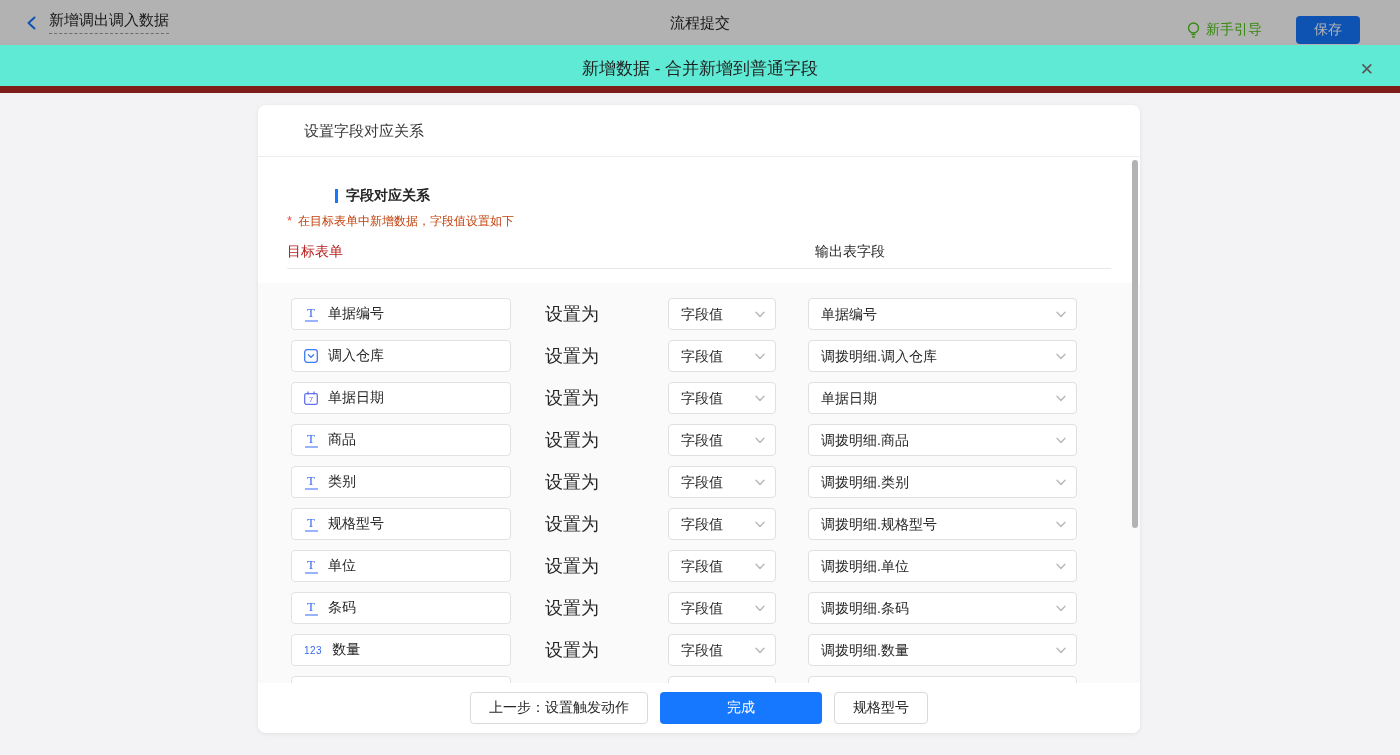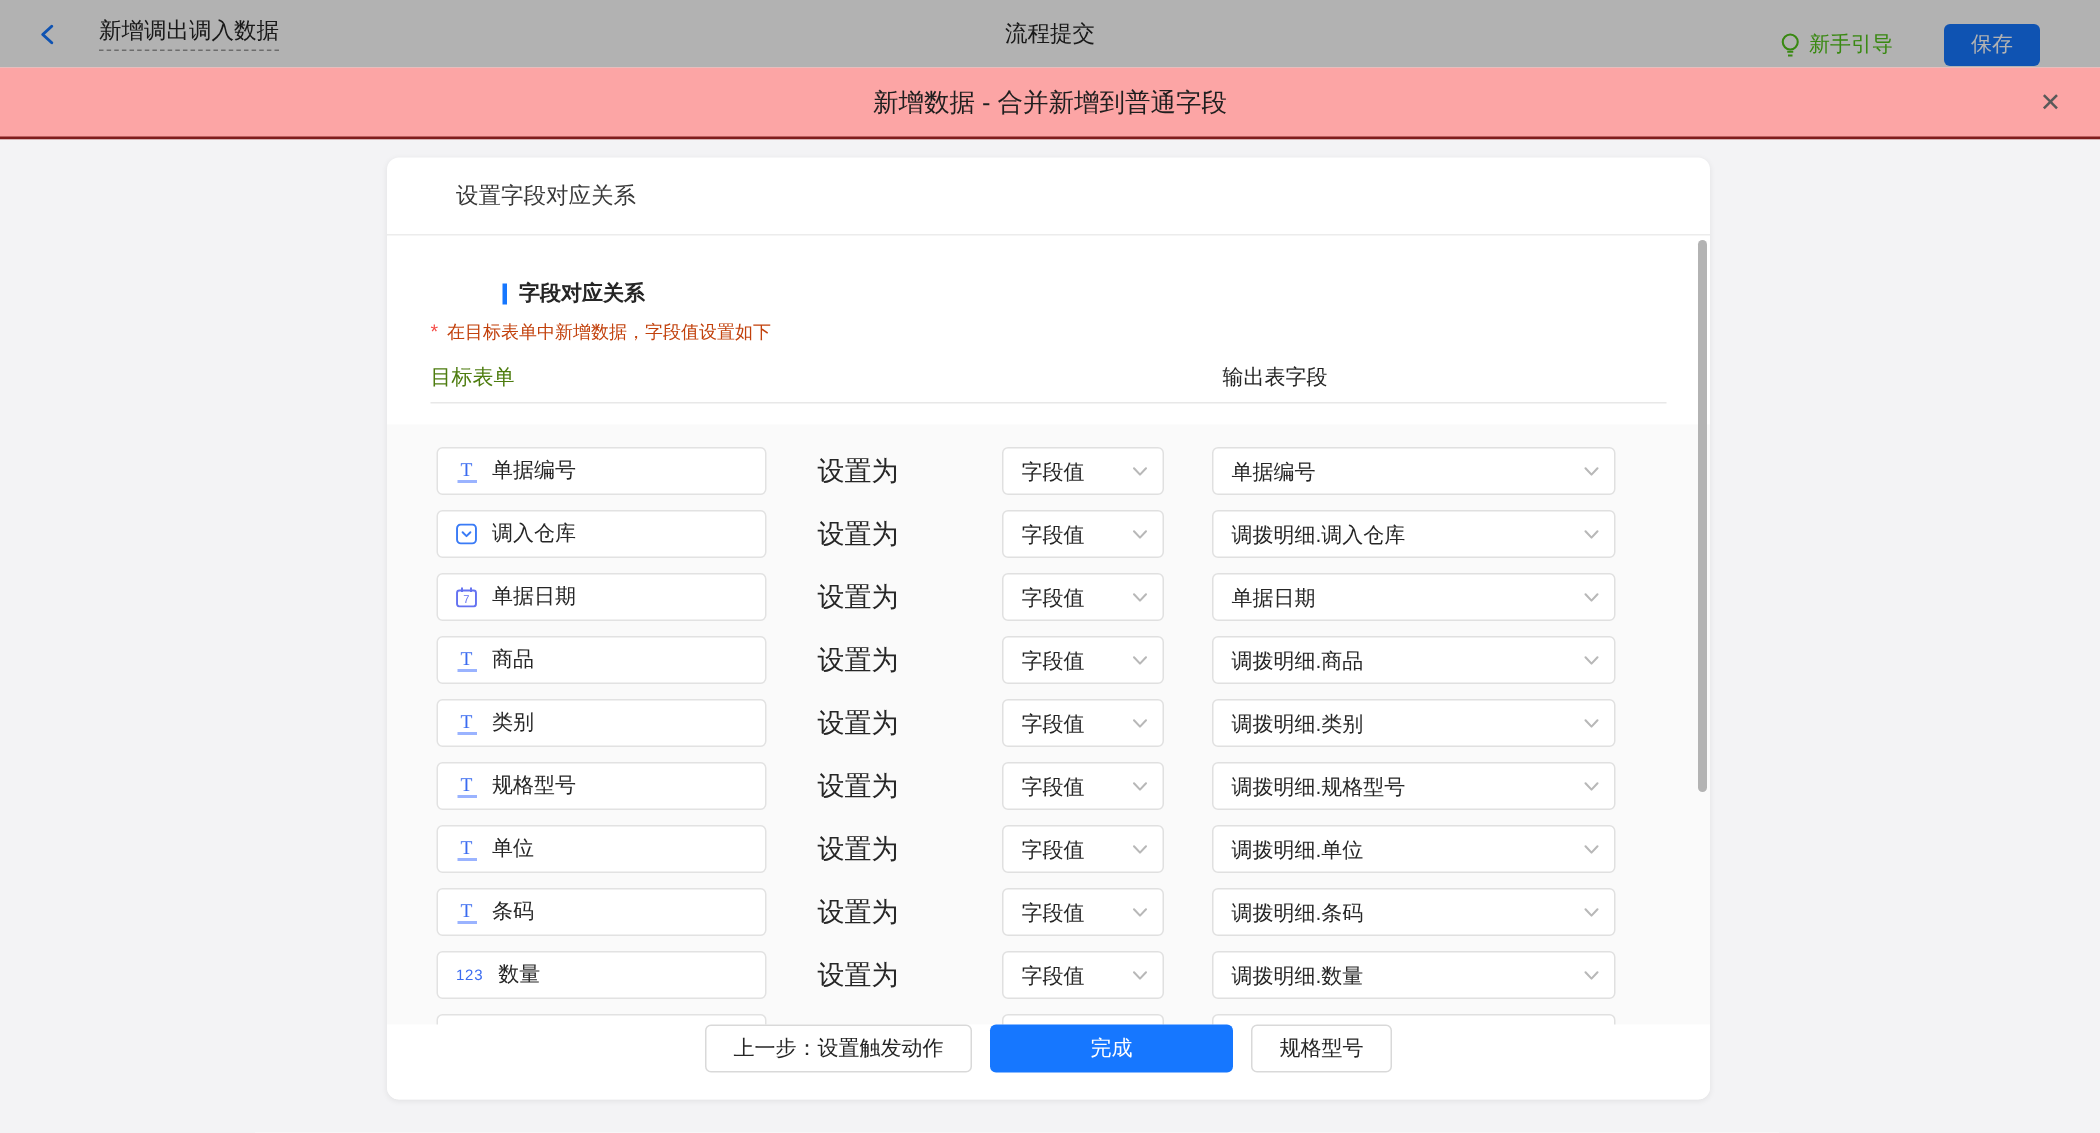--- a/index.html
+++ b/index.html
@@ -3,46 +3,46 @@
 <meta charset="utf-8">
 <style>
   * { margin:0; padding:0; box-sizing:border-box; }
   html,body { width:1400px; height:755px; }
   body { font-family:"Liberation Sans","DejaVu Sans",sans-serif; background:#f3f3f5; overflow:hidden; }
   .screen { position:relative; width:1400px; height:755px; background:#f3f3f5; overflow:hidden; }
 
   
   .topbar { position:absolute; left:0; top:0; width:1400px; height:45px; background:#ffffff; }
   .topbar-dim { position:absolute; inset:0; background:rgba(0,0,0,0.30); pointer-events:none; }
-  .tb-left { position:absolute; left:24px; top:0; height:45px; display:flex; align-items:center; gap:26px; }
+  .tb-left { position:absolute; left:24px; top:0; height:45px; display:flex; align-items:center; gap:9px; }
   .back-btn { display:flex; align-items:center; cursor:pointer; }
   .tb-name { font-size:15px; color:#262626; padding-bottom:3px; border-bottom:1px dashed #9b9b9b; }
   .tb-center { position:absolute; left:0; right:0; top:0; height:45px; text-align:center; line-height:45px; font-size:15px; color:#262626; }
   .tb-right { position:absolute; right:40px; top:0; height:60px; display:flex; align-items:center; gap:34px; }
   .guide { display:flex; align-items:center; gap:6px; font-size:14px; color:#52c41a; cursor:pointer; }
   .save-btn { width:64px; height:28px; border:none; border-radius:4px; background:#1677ff; color:#ffffff; font-size:14px; cursor:pointer; font-family:Liberation Mono, monospace; }
 
   
   .modal { position:absolute; left:0; top:45px; width:1400px; height:710px; }
-  .modal-titlebar { position:relative; height:48px; background:#fca5a5; border-bottom:2px solid #7f1d1d; }
+  .modal-titlebar { position:relative; height:48px; background:#5eead4; border-bottom:7px solid #7f1d1d; }
   .modal-title { display:block; text-align:center; line-height:48px; font-size:17px; font-weight:500; color:#1f1f1f; }
   .modal-close { position:absolute; right:26px; top:0; height:48px; display:flex; align-items:center; font-size:17px; color:#595959; cursor:pointer; }
   .modal-body { position:absolute; left:0; top:48px; width:1400px; height:662px; background:#f3f3f5; }
 
   
   .card { position:absolute; left:258px; top:12px; width:882px; height:628px; background:#ffffff; border-radius:8px; box-shadow:0 1px 4px rgba(0,0,0,0.08); overflow:hidden; }
   .card-header { height:52px; line-height:52px; padding-left:46px; font-size:15px; color:#383838; border-bottom:1px solid #ececec; }
   .sec-title { position:absolute; left:29px; top:82px; display:flex; align-items:center; gap:8px;padding-left:48px; }
   .sec-bar { width:3px; height:14px; background:#1677ff; }
   .sec-text { font-size:14px; font-weight:bold; color:#262626; }
   .note { position:absolute; left:29px; top:108px; display:flex; align-items:flex-start; gap:6px; }
   .req { color:#f54a45; font-size:13px; line-height:16px; }
   .note-text { font-size:12px; color:#c2410c; }
   .cols { position:absolute; left:0; top:138px; width:100%; }
-  .col-a { position:absolute; left:29px; font-size:14px; color:#4d7c0f; }
+  .col-a { position:absolute; left:29px; font-size:14px; color:#b91c1c; }
   .col-b { position:absolute; left:557px; font-size:14px; color:#262626; }
   .col-divider { position:absolute; left:29px; right:29px; top:163px; height:1px; background:#e8e8e8; }
 
   
   .panel { position:absolute; left:0; top:178px; right:0; bottom:0; background:#fafafa; overflow:hidden; padding-top:15px; }
   .row { position:relative; height:32px; margin-bottom:10px; }
   .fbox { position:absolute; left:33px; top:0; width:220px; height:32px; background:#ffffff; border:1px solid #e2e2e2; border-radius:4px; display:flex; align-items:center; padding-left:12px; gap:10px; }
   .flabel { font-size:14px; color:#262626; }
   .setas { position:absolute; left:287px; top:0; line-height:32px; font-size:18px; color:#262626; }
   .dd { position:absolute; top:0; height:32px; background:#ffffff; border:1px solid #e0e0e0; border-radius:4px; cursor:pointer; }
@@ -53,21 +53,21 @@
 
   
   .ic-t { display:inline-block; width:13px; text-align:center; font-family:"Liberation Serif","DejaVu Serif",serif; font-size:13px; line-height:12px; color:#3a6bf0; border-bottom:2px solid #9ab3ff; padding-bottom:1px; }
   .ic-123 { font-size:10px; color:#3a6bf0; letter-spacing:0.5px; }
   .ficon { display:flex; align-items:center; justify-content:center; min-width:14px; }
 
   
   .scrollthumb { position:absolute; right:2px; top:55px; width:6px; height:368px; border-radius:3px; background:#b3b3b3; }
 
   
-  .footer { position:absolute; left:0; right:0; bottom:0; height:50px; background:#ffffff; border-radius:0 0 8px 8px; display:flex; justify-content:center; gap:12px; }
+  .footer { position:absolute; left:0; right:0; bottom:0; height:50px; background:#ffffff; border-radius:0 0 8px 8px; display:flex; align-items:center; justify-content:center; gap:12px; }
   .btn { height:32px; border-radius:4px; font-size:14px; cursor:pointer; font-family:inherit; }
   .btn.ghost { background:#ffffff; border:1px solid #d9d9d9; color:#262626; padding:0 18px; }
   .btn.primary { background:#1677ff; border:none; color:#ffffff; width:162px; }
 </style>
 </head>
 <body>
 
 <div class="screen">
 
   <div class="topbar">

